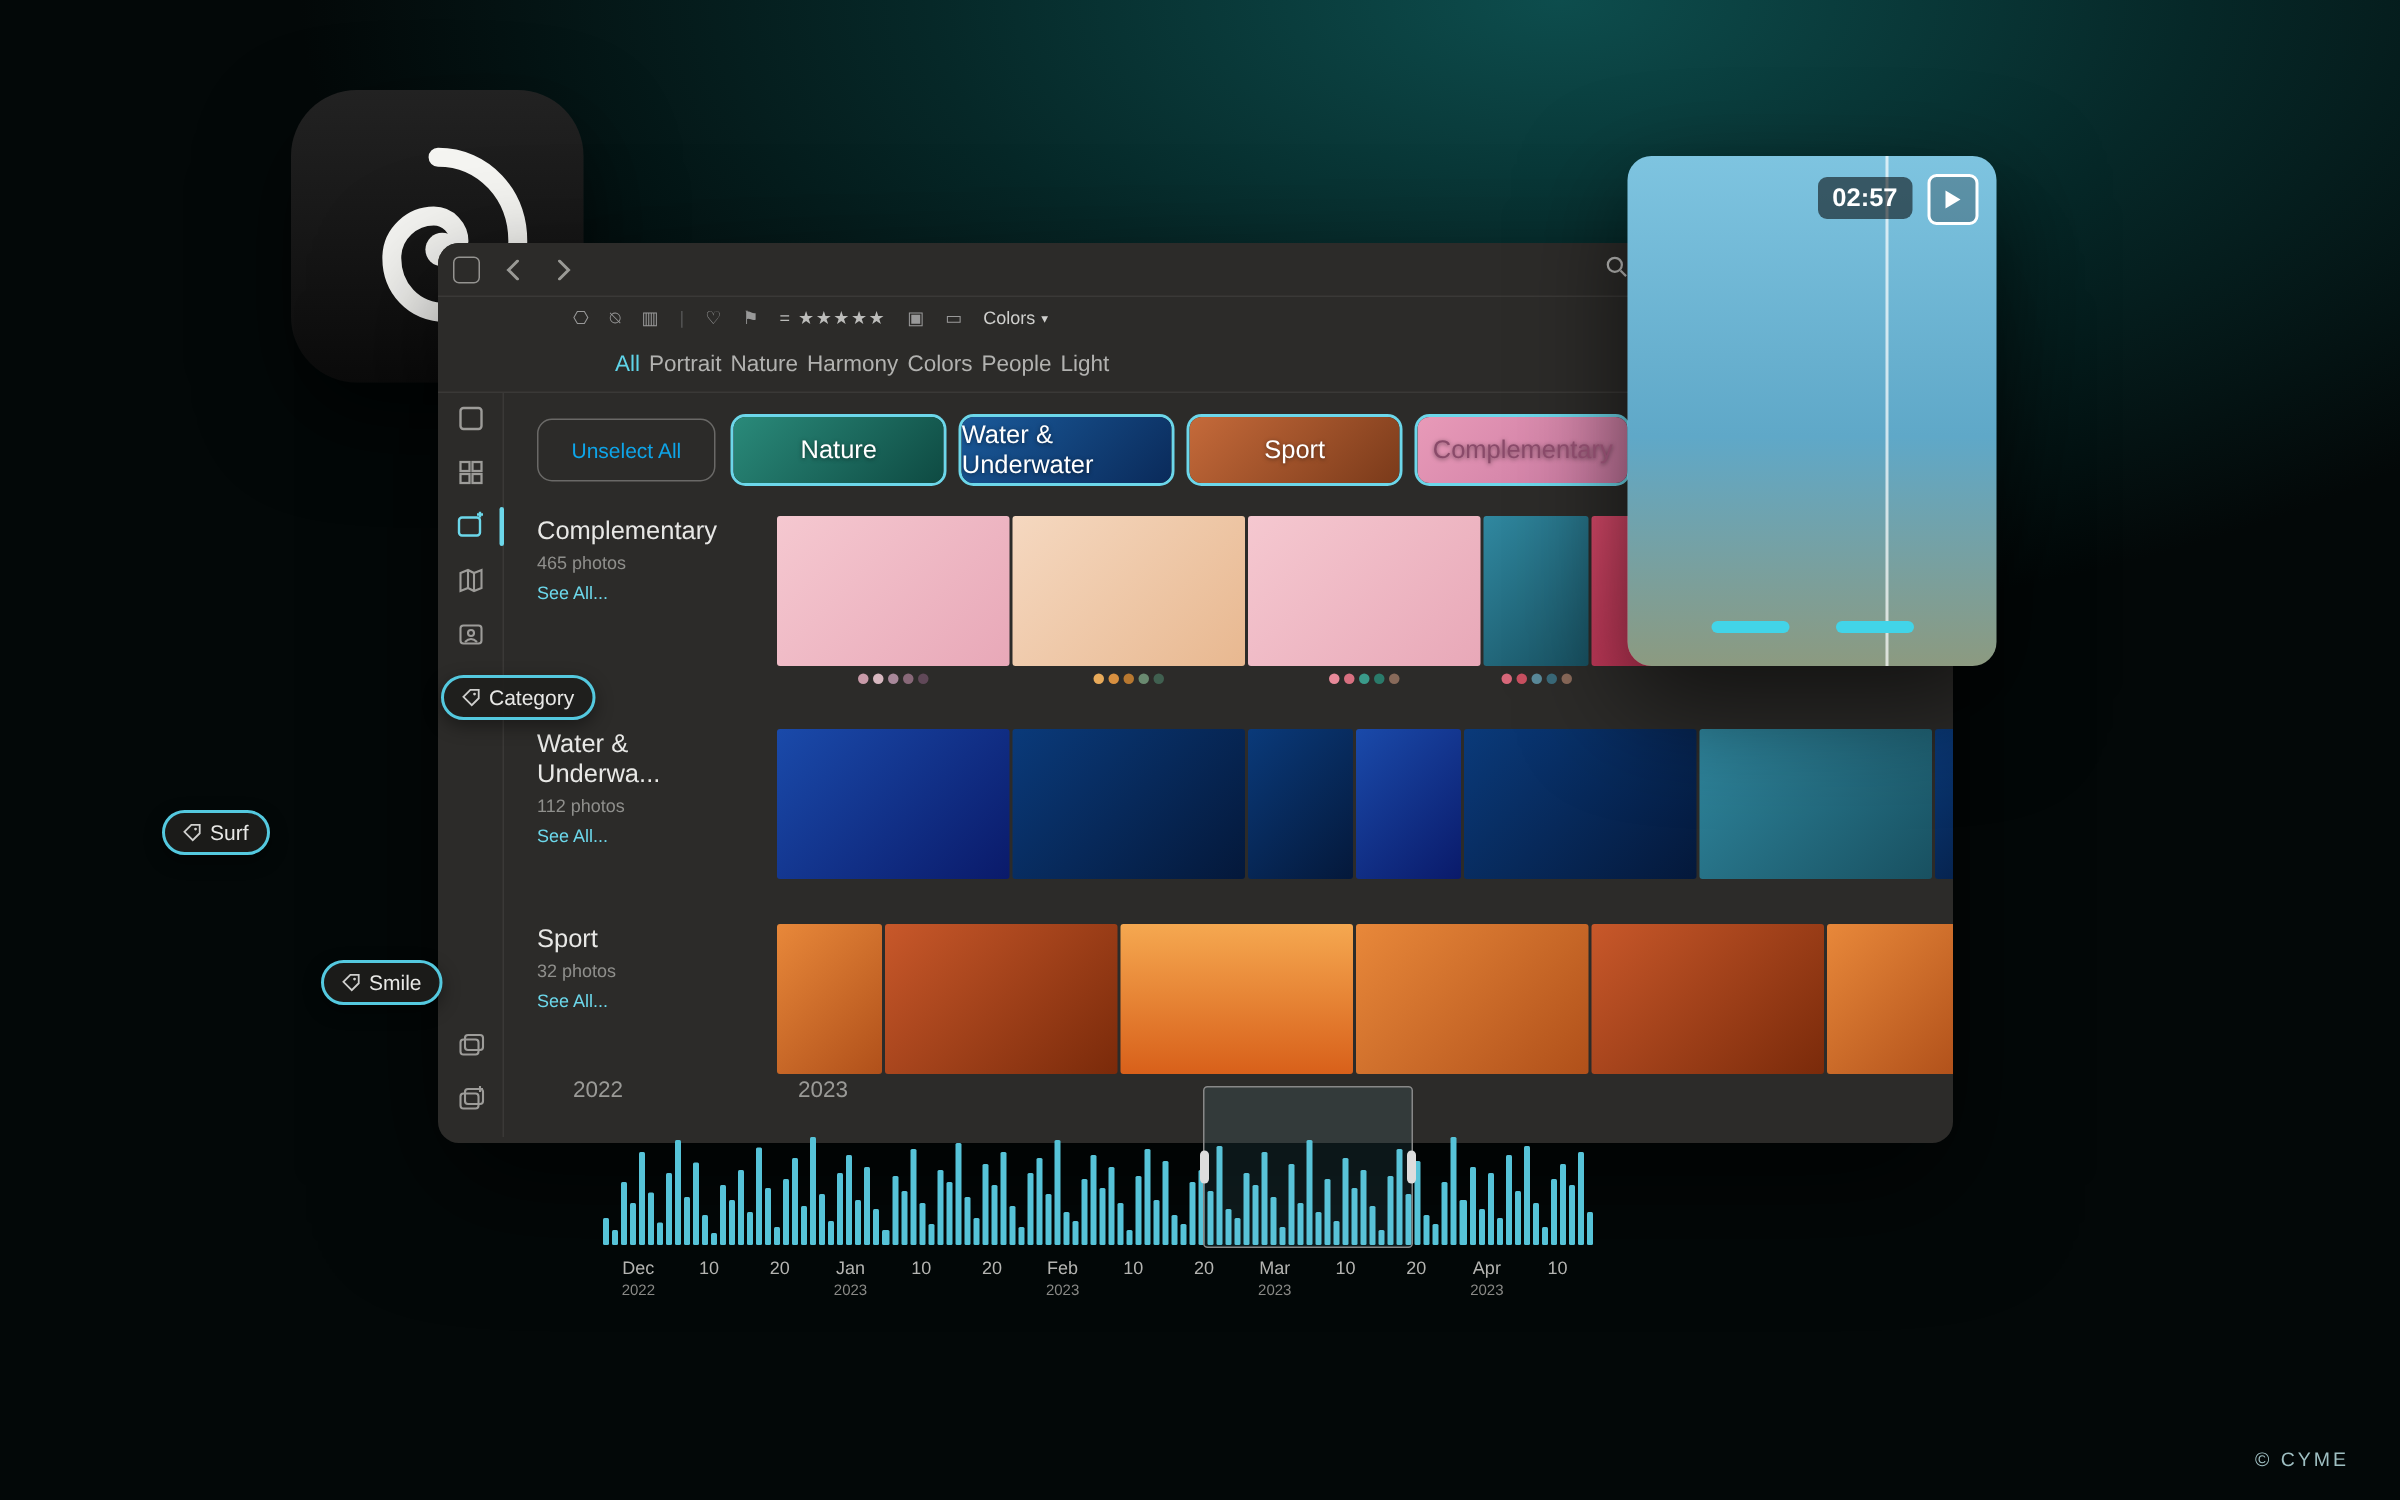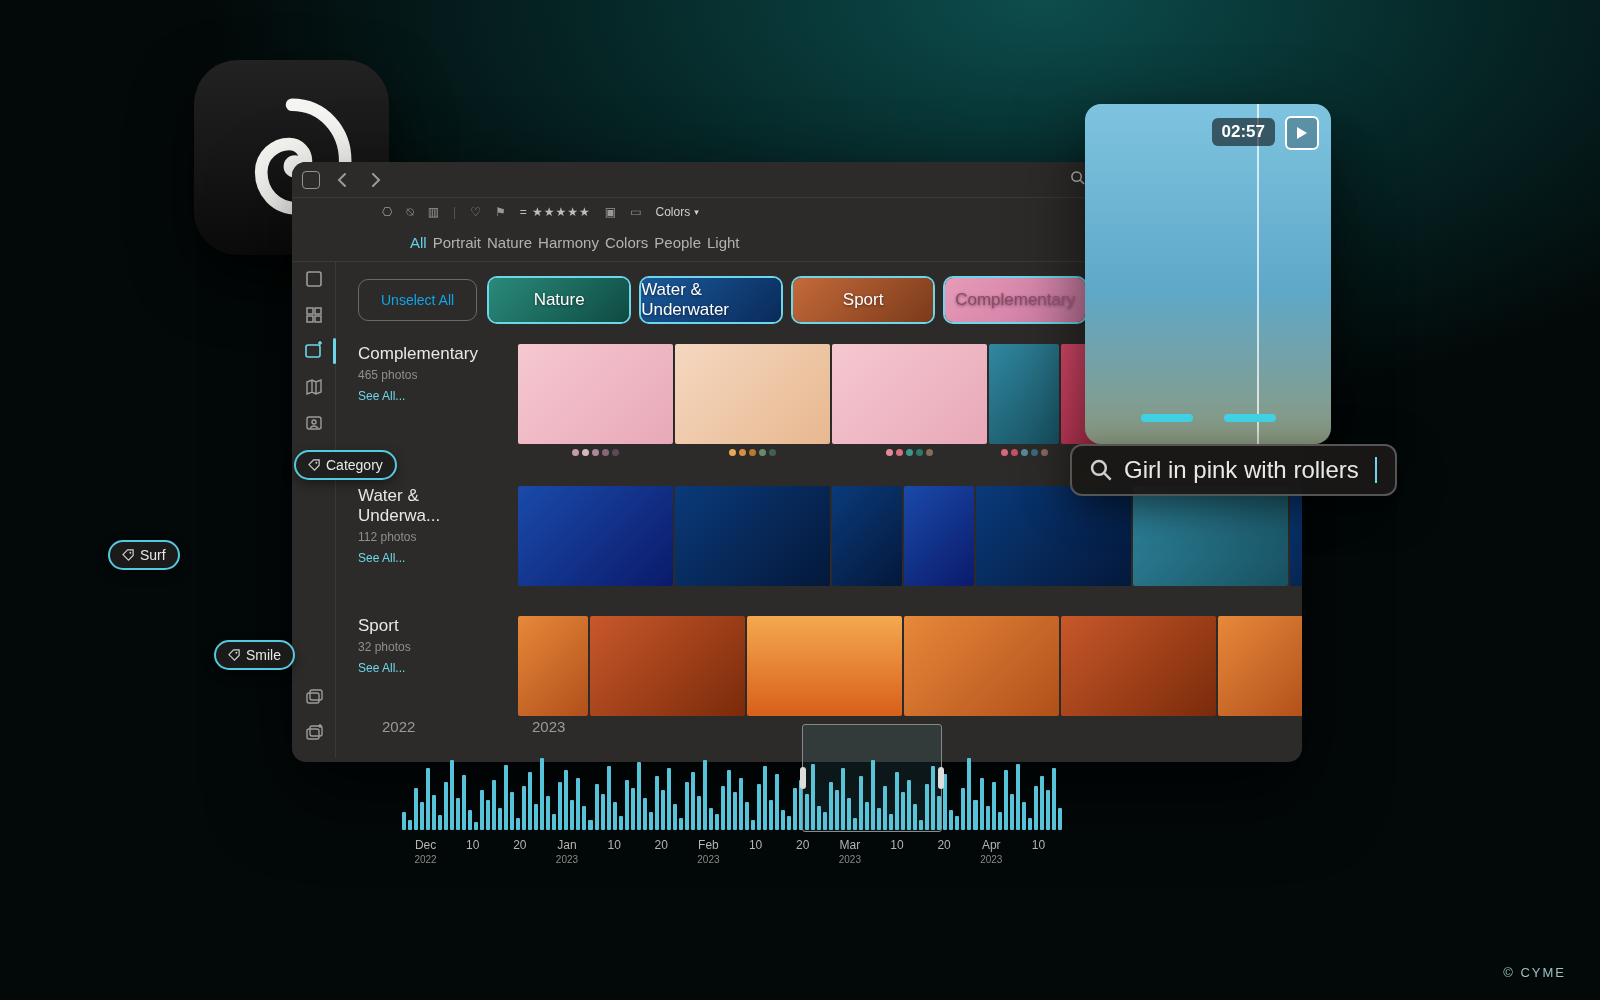--- a/index.html
+++ b/index.html
@@ -536,24 +536,16 @@
     <div class="vplay">
         <svg width="14" height="14" viewBox="0 0 12 14">
           <path d="M1 1 L11 7 L1 13 Z" fill="#fff"></path>
         </svg>
       </div>
     <div class="vdots">
         <div class="vdot"></div>
         <div class="vdot"></div>
       </div>
   </div>
-  <div class="vtxt">
-    <svg viewBox="0 0 16 16">
-        <circle cx="6.5" cy="6.5" r="5" stroke="#cfcfcd" stroke-width="1.8" fill="none"></circle>
-        <line x1="10.5" y1="10.5" x2="15" y2="15" stroke="#cfcfcd" stroke-width="1.8"></line>
-      </svg>
-    <span>Girl in pink with rollers</span>
-      <span class="cursor"></span>
-  </div>
 
   <div class="cred">© CYME</div>
 
 </div>
 
 </body></html>

